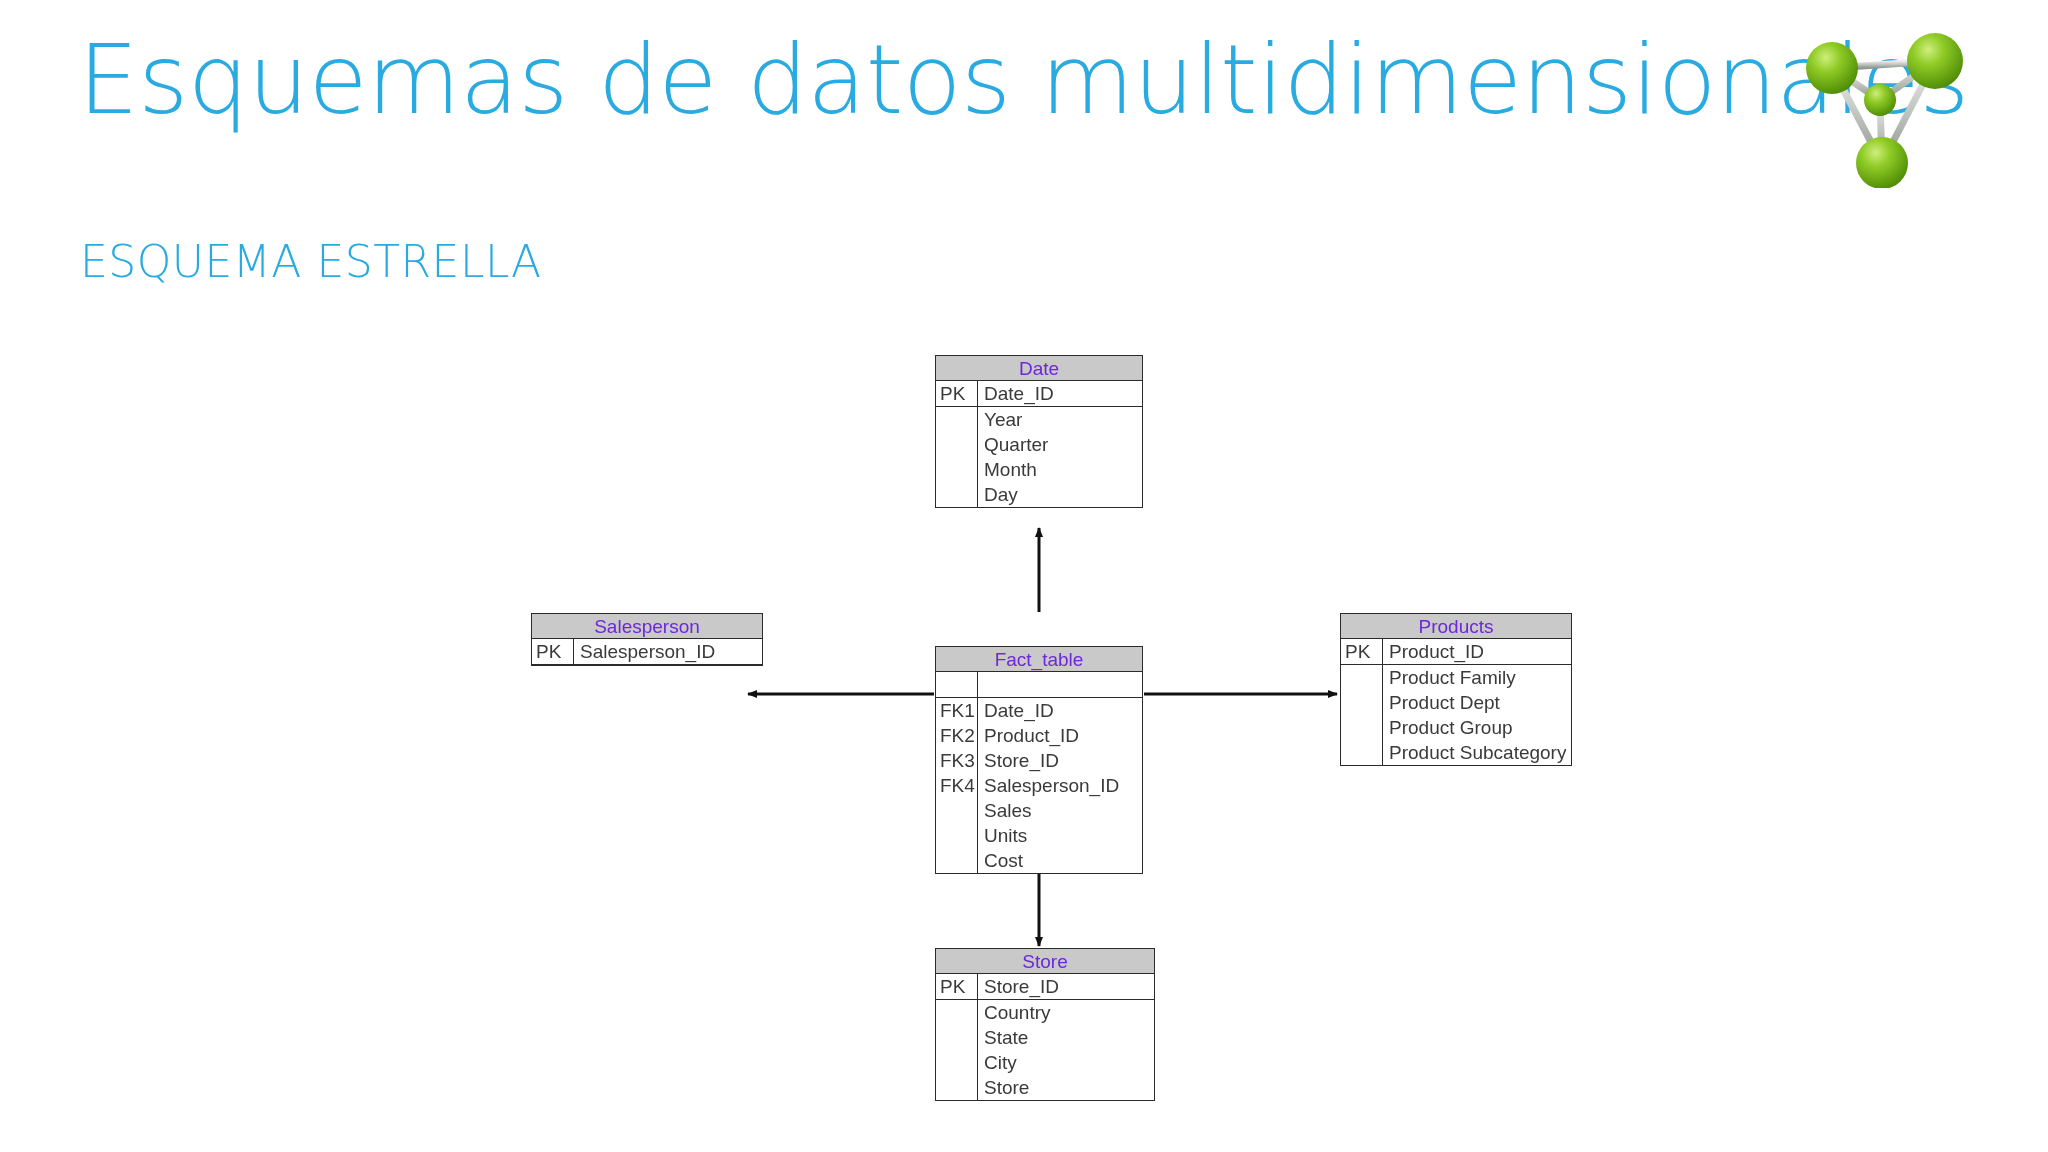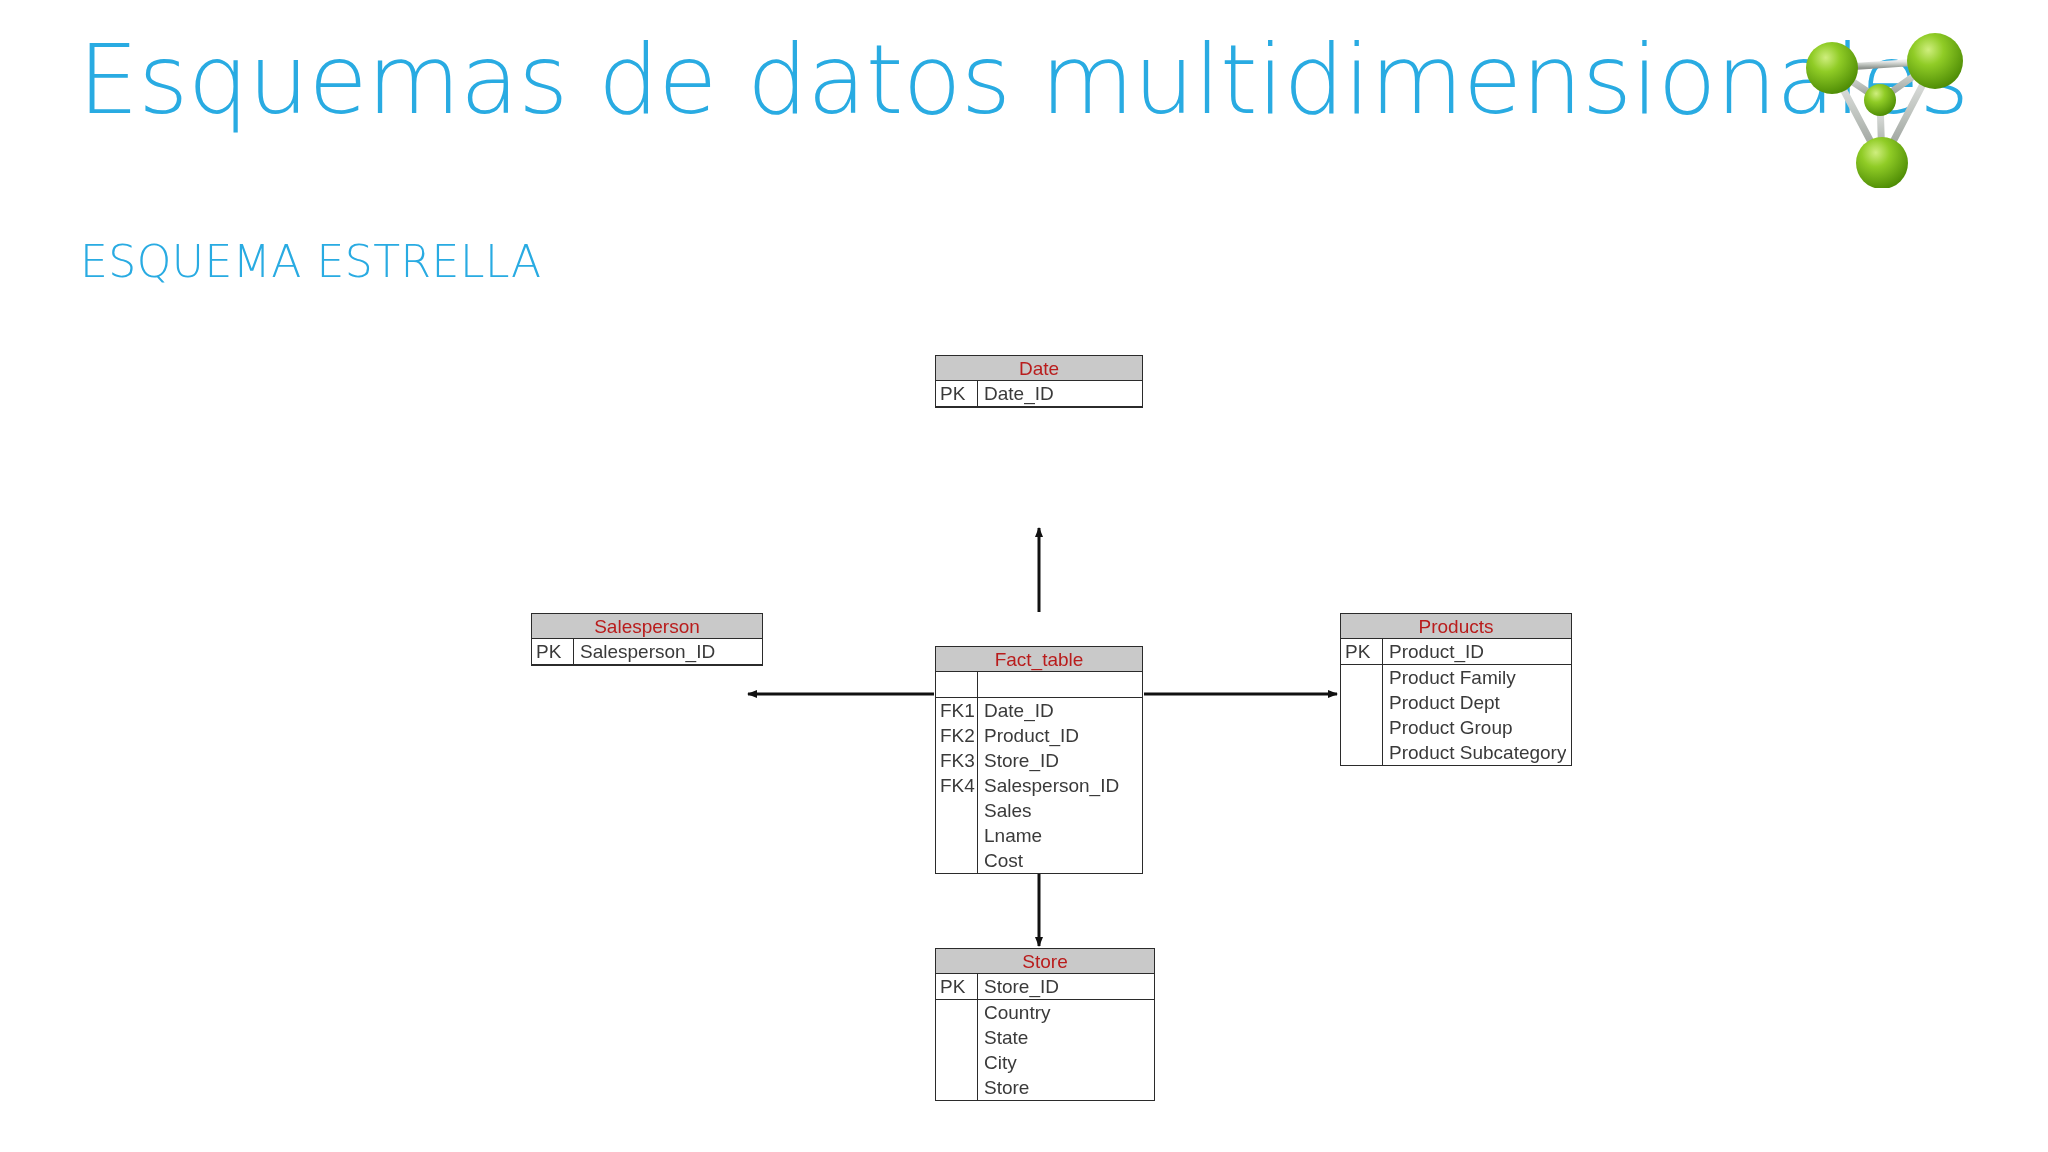--- a/index.html
+++ b/index.html
@@ -74,21 +74,21 @@
     color: #3a3a3a;
     font-family: "Liberation Sans", sans-serif;
   }
   .entity-title {
     height: 25px;
     line-height: 25px;
     text-align: center;
     background: #c9c9c9;
     border-bottom: 1px solid #2b2b2b;
     font-size: 19px;
-    color: #b91c1c;
+    color: #6d28d9;
     box-sizing: border-box;
   }
   .entity-body { position: relative; }
   .key-sep {
     border-bottom: 1px solid #2b2b2b;
   }
   .attr-row {
     display: flex;
     height: 25px;
     line-height: 25px;
@@ -175,20 +175,38 @@
 
   <div class="entity" id="entity-date">
     <div class="entity-title">Date</div>
     <div class="entity-body">
       <div class="key-sep">
         <div class="attr-row">
           <span class="attr-key">PK</span>
           <span class="attr-name">Date_ID</span>
         </div>
       </div>
+      <div>
+        <div class="attr-row">
+          <span class="attr-key"></span>
+          <span class="attr-name">Year</span>
+        </div>
+        <div class="attr-row">
+          <span class="attr-key"></span>
+          <span class="attr-name">Quarter</span>
+        </div>
+        <div class="attr-row">
+          <span class="attr-key"></span>
+          <span class="attr-name">Month</span>
+        </div>
+        <div class="attr-row">
+          <span class="attr-key"></span>
+          <span class="attr-name">Day</span>
+        </div>
+      </div>
     </div>
   </div>
 
   <div class="entity" id="entity-salesperson">
     <div class="entity-title">Salesperson</div>
     <div class="entity-body">
       <div class="key-sep">
         <div class="attr-row">
           <span class="attr-key">PK</span>
           <span class="attr-name">Salesperson_ID</span>
@@ -222,21 +240,21 @@
         <div class="attr-row">
           <span class="attr-key">FK4</span>
           <span class="attr-name">Salesperson_ID</span>
         </div>
         <div class="attr-row">
           <span class="attr-key"></span>
           <span class="attr-name">Sales</span>
         </div>
         <div class="attr-row">
           <span class="attr-key"></span>
-          <span class="attr-name">Lname</span>
+          <span class="attr-name">Units</span>
         </div>
         <div class="attr-row">
           <span class="attr-key"></span>
           <span class="attr-name">Cost</span>
         </div>
       </div>
     </div>
   </div>
 
   <div class="entity" id="entity-products">

